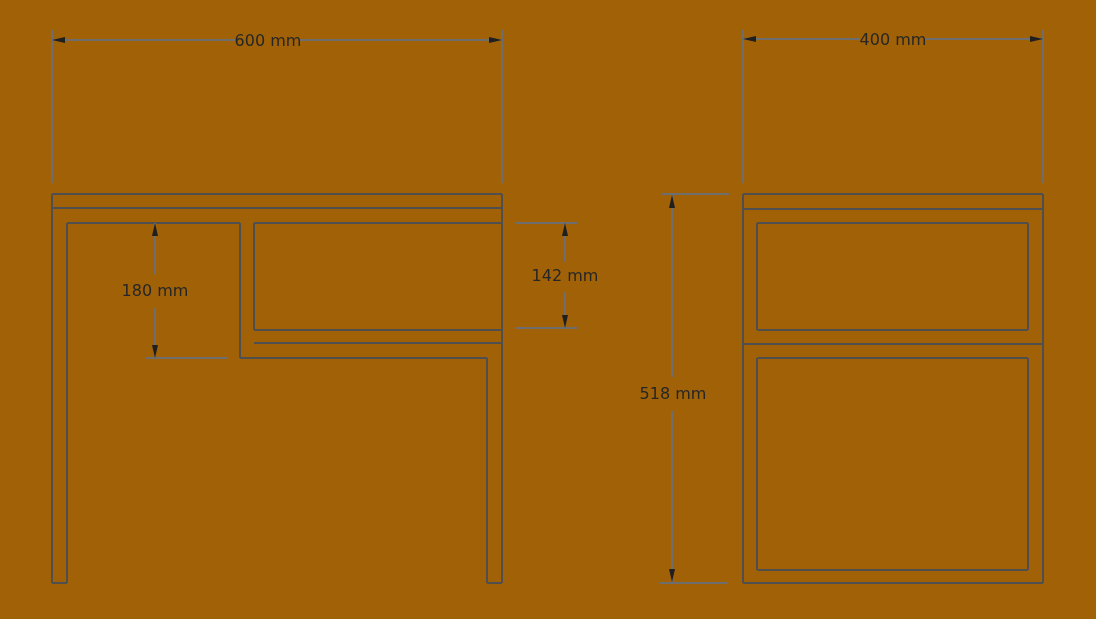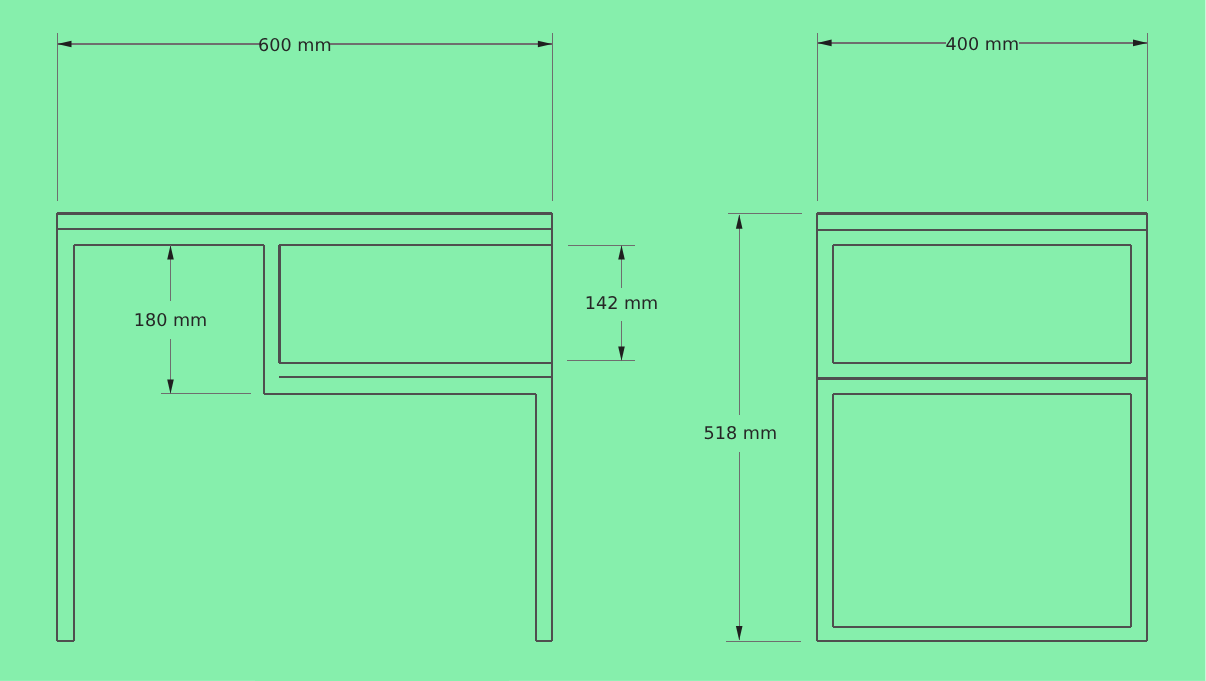--- a/index.html
+++ b/index.html
@@ -1,16 +1,16 @@
 <!DOCTYPE html>
 <html><head>
 <meta charset="utf-8">
 <style>
   html,body{margin:0;padding:0;background:#ffffff;}
-  .canvas-wrap{position:relative;width:1096px;height:619px;background:#86efac;overflow:hidden;}
+  .canvas-wrap{position:relative;width:1096px;height:619px;background:#a16207;overflow:hidden;}
   svg{display:block;}
   .geo{stroke:#4f4f4f;stroke-width:2;fill:none;shape-rendering:crispEdges;}
   .dim{stroke:#6e6e6e;stroke-width:1.2;fill:none;shape-rendering:crispEdges;}
   .arr{fill:#1f1f1f;stroke:none;}
   text.dim-label{
     font-family:"DejaVu Sans", sans-serif;
     font-size:16px;
     fill:#262626;
     text-anchor:middle;
   }

